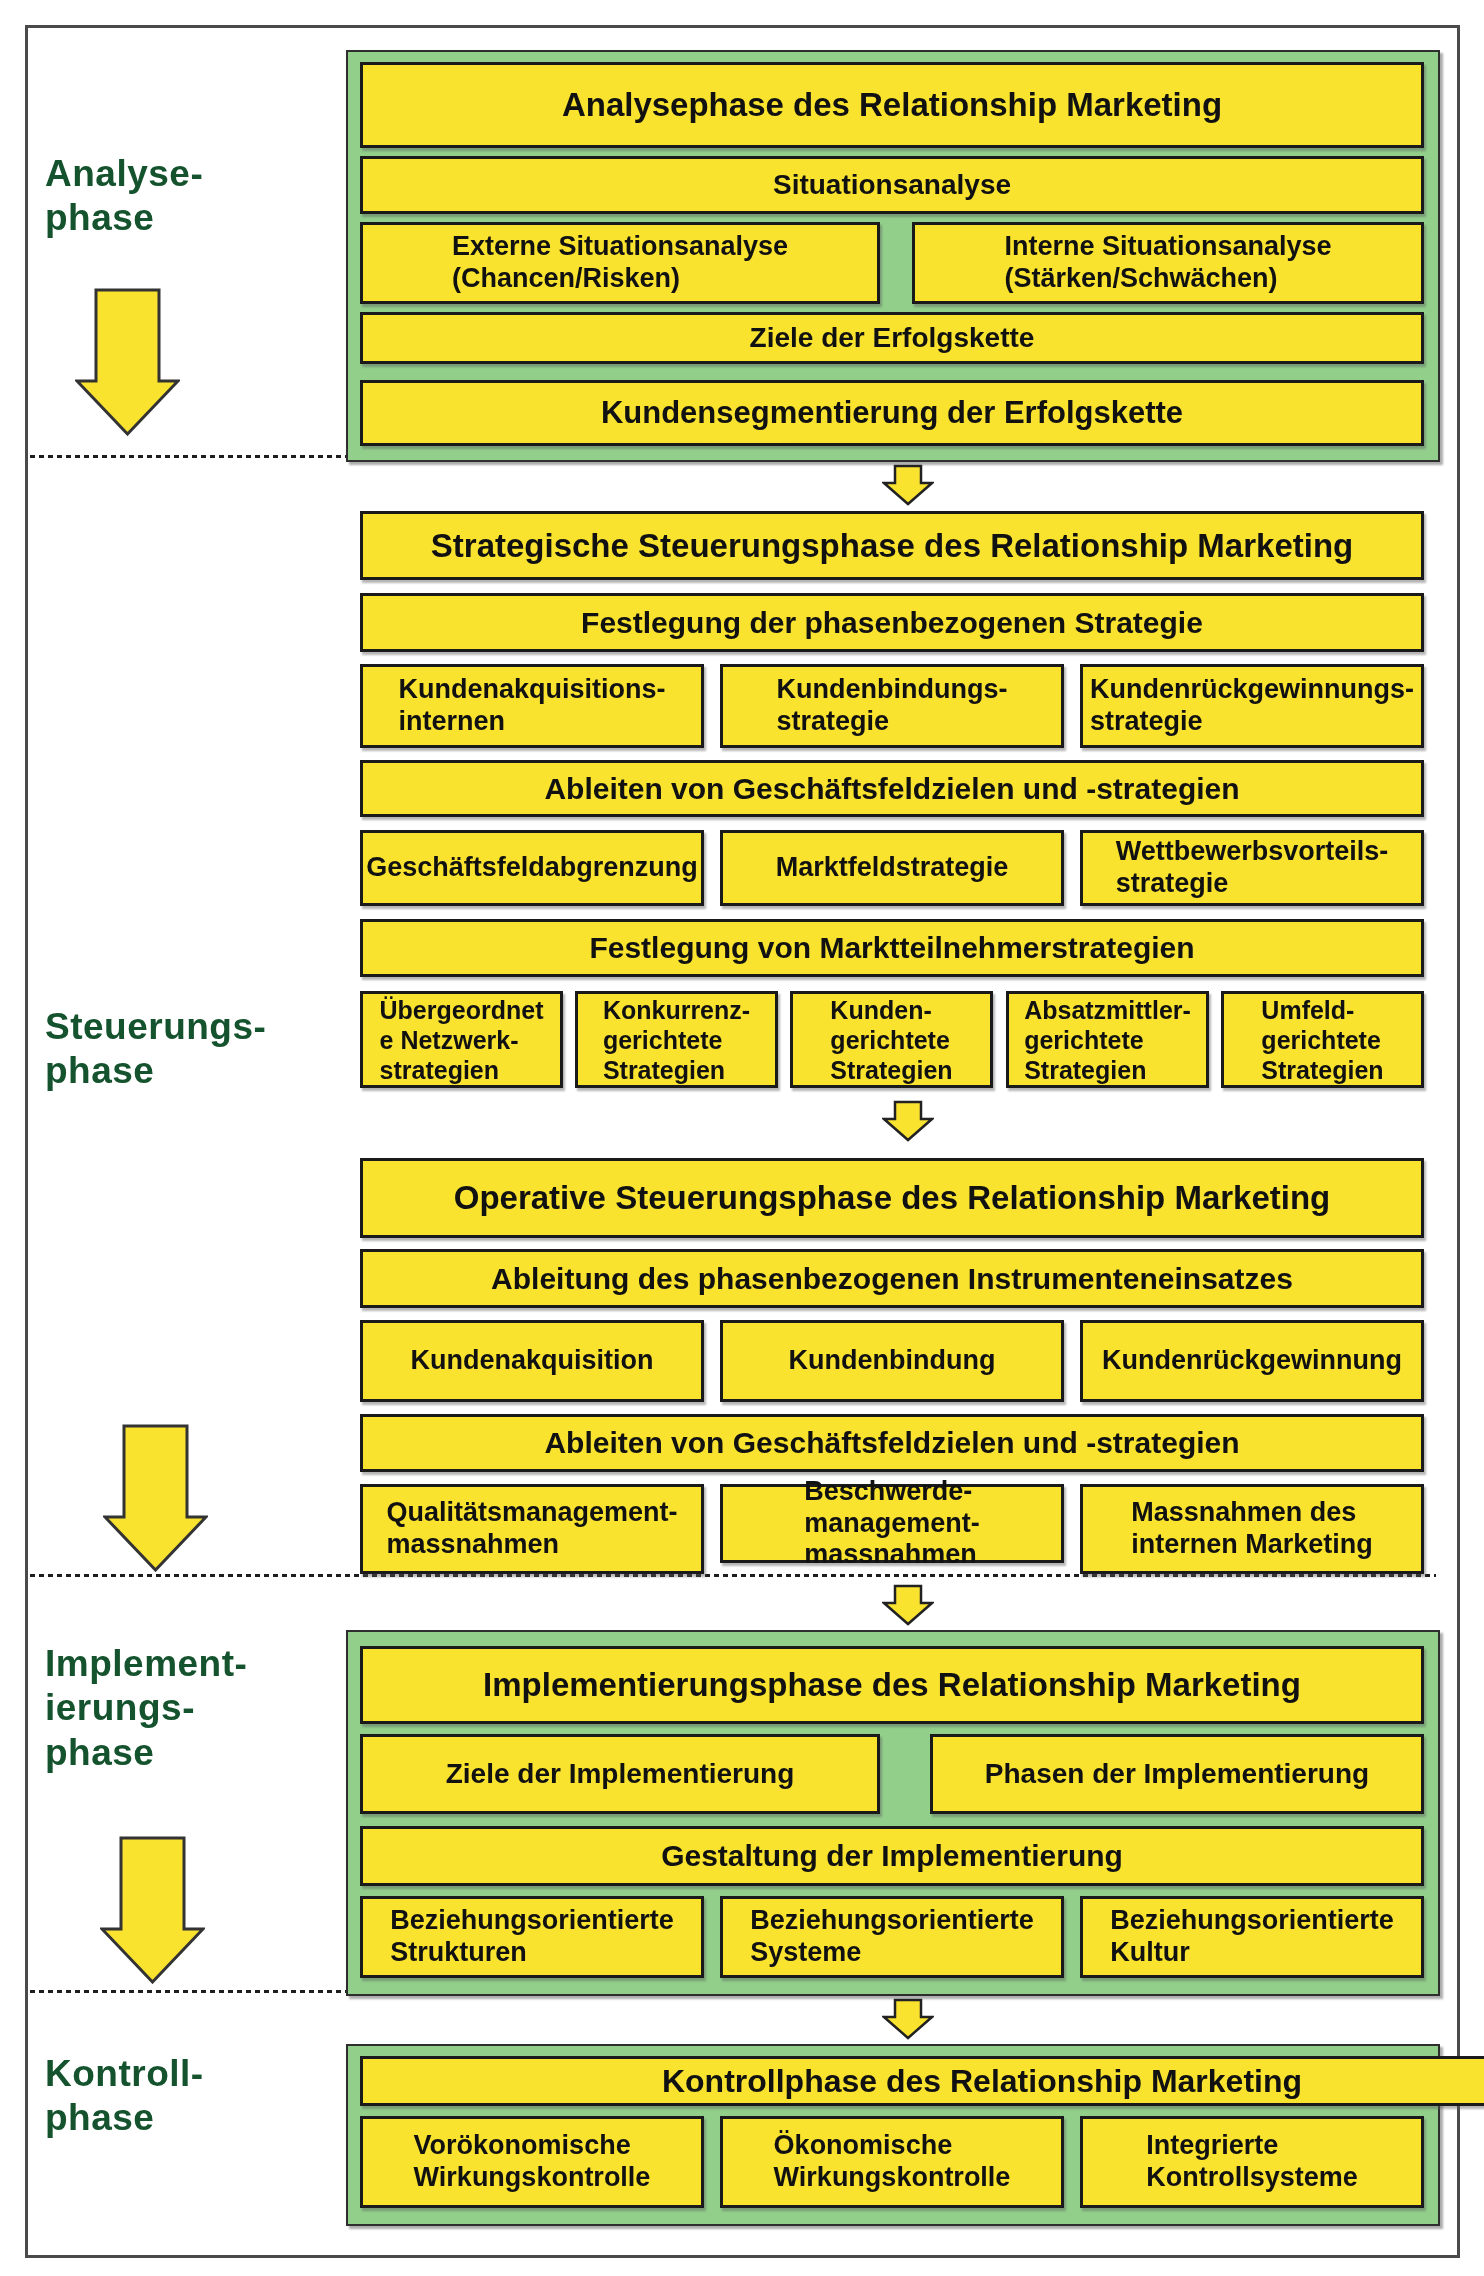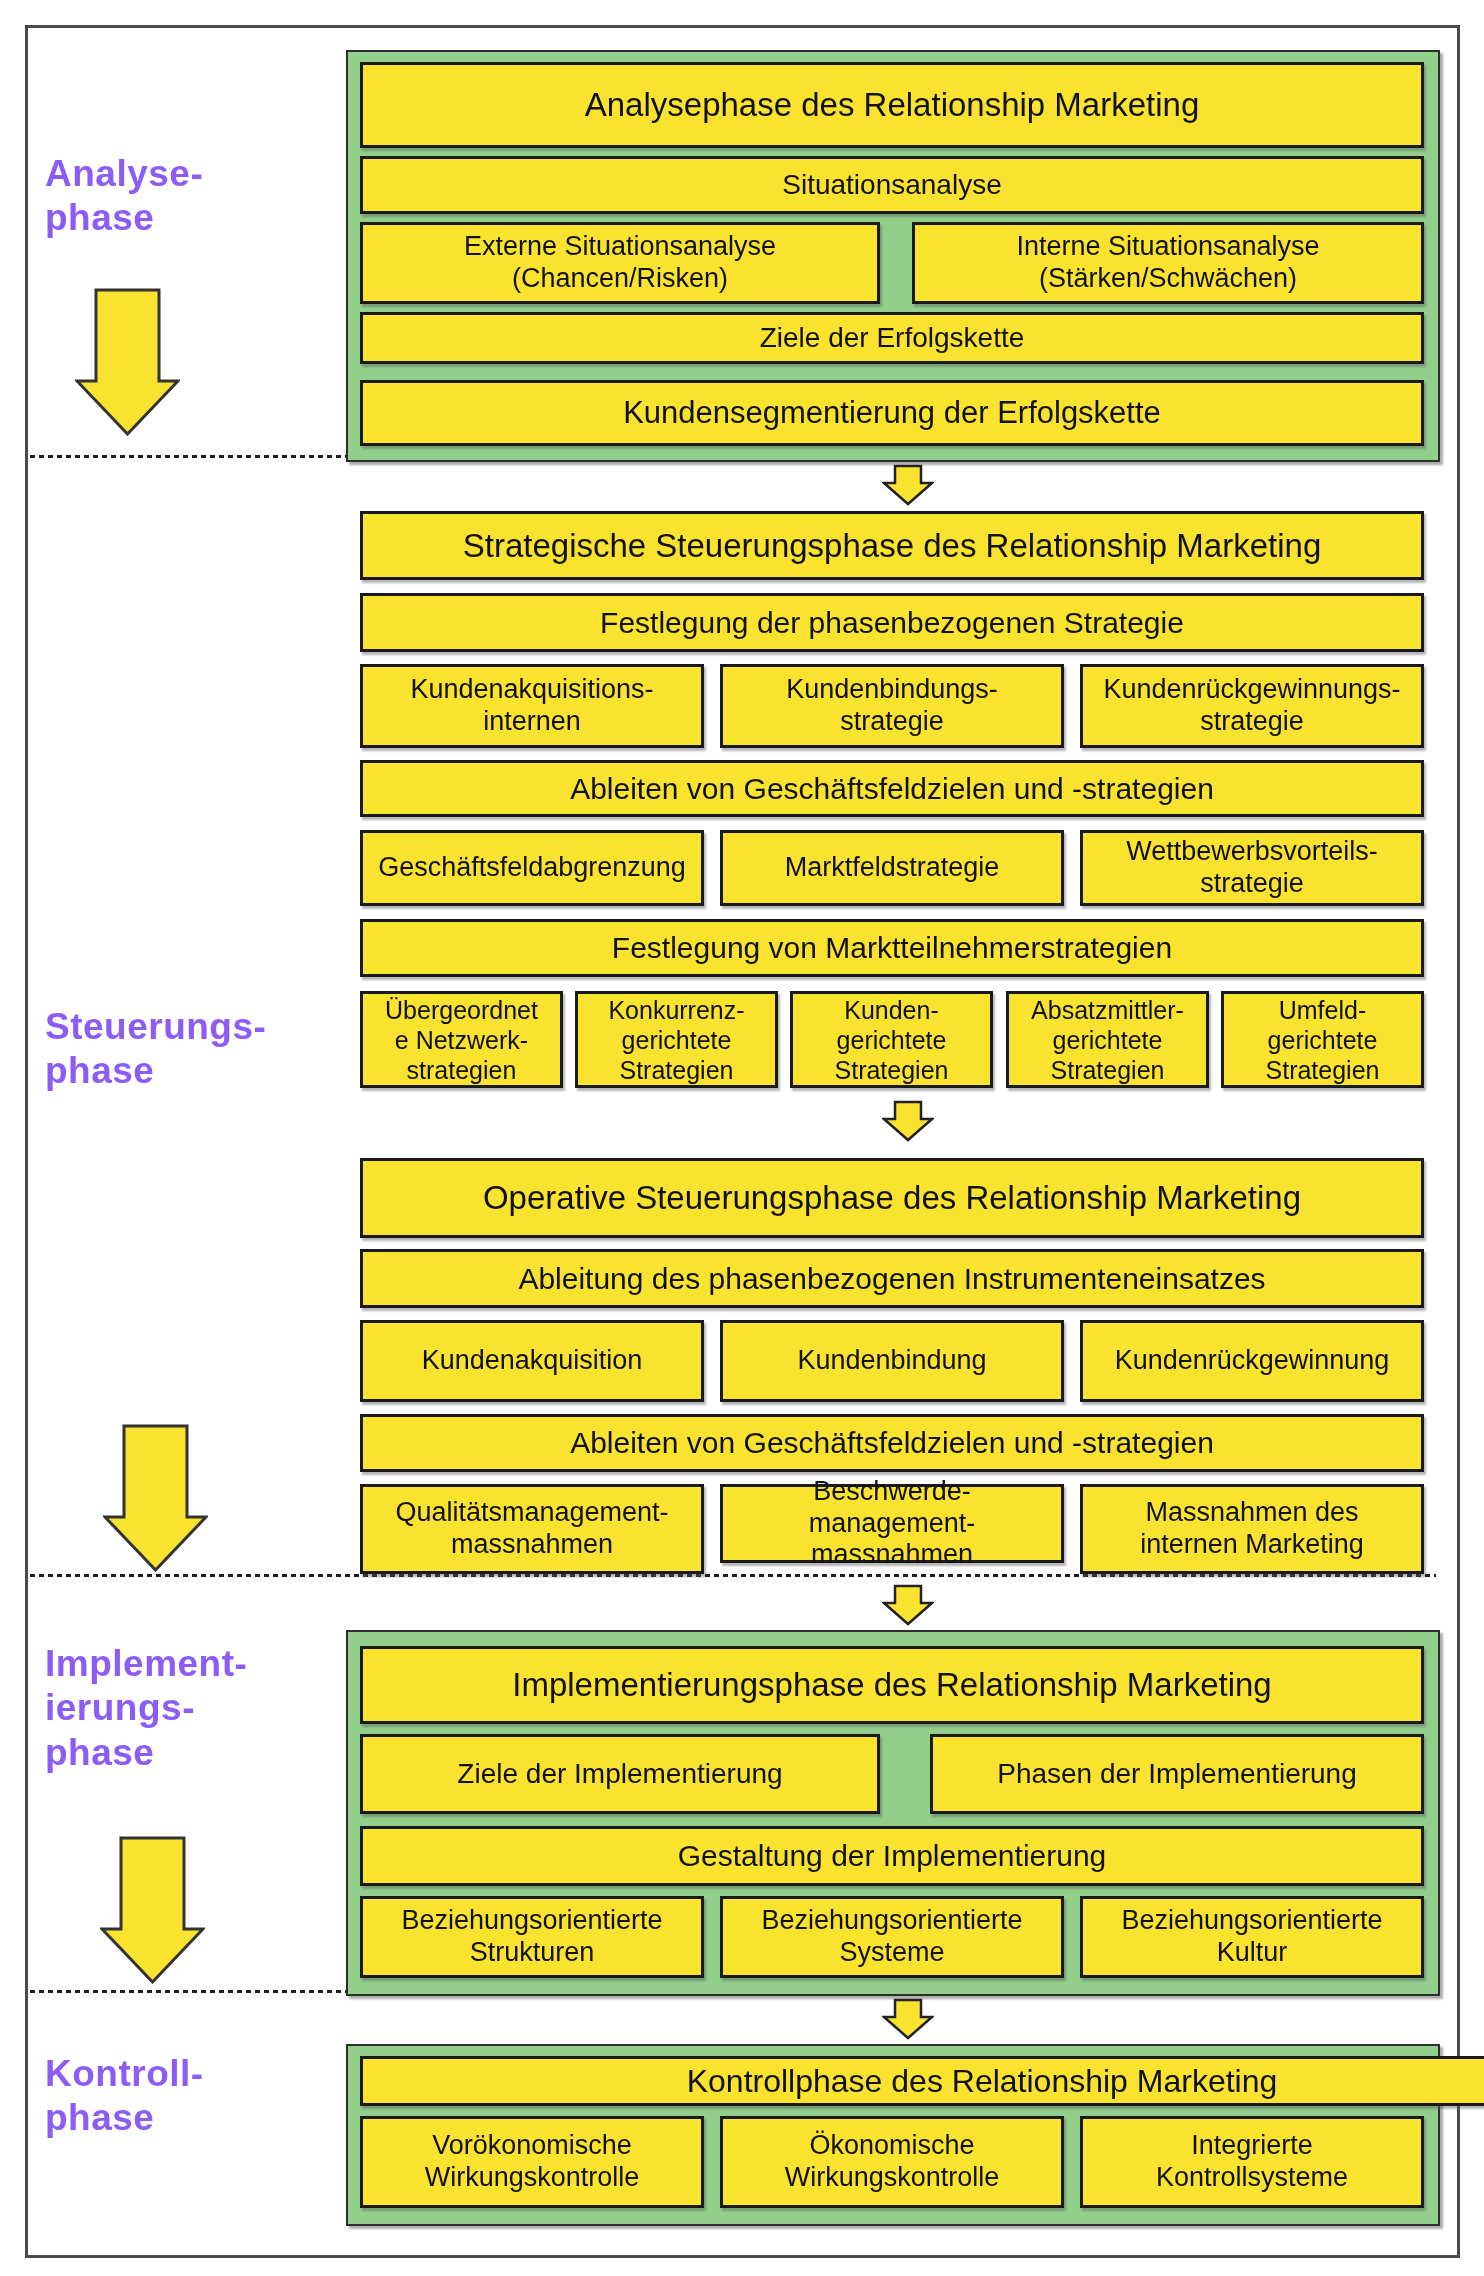--- a/index.html
+++ b/index.html
@@ -11,30 +11,30 @@
     position:absolute;left:25px;top:25px;width:1429px;height:2227px;
     border:3px solid #4a4a4a;background:transparent;
   }
   .panel{
     position:absolute;background:#92cf8b;border:2px solid #2e2e2e;
     box-shadow:3px 3px 2px rgba(90,90,90,.5);
   }
   .box{
     position:absolute;background:#f9e32f;border:3px solid #1a1a1a;
     display:flex;align-items:center;justify-content:center;
-    text-align:center;white-space:pre-line;line-height:1.2;
+    text-align:left;white-space:pre-line;line-height:1.2;
     box-shadow:2px 3px 2px rgba(90,90,90,.45);
-    box-sizing:border-box;color:#111;
+    box-sizing:border-box;color:#111;font-weight:bold;
   }
   .f33{font-size:33px}.f32{font-size:32px}.f31{font-size:31px}
   .f30{font-size:30px}.f28{font-size:28px}.f27{font-size:27px;line-height:1.17}
   .f25{font-size:25px;line-height:1.2}
   .rail-label{
     position:absolute;font-weight:bold;font-size:37px;line-height:1.2;
-    white-space:pre-line;color:#8b5cf6;letter-spacing:.5px;
+    white-space:pre-line;color:#14532d;letter-spacing:.5px;
   }
   .sep{
     position:absolute;height:3px;left:30px;width:1406px;
     background:repeating-linear-gradient(90deg,#1d1d1d 0 5px,transparent 5px 9px);
   }
   .arrow{position:absolute;}
 </style>
 </head>
 <body>
 

